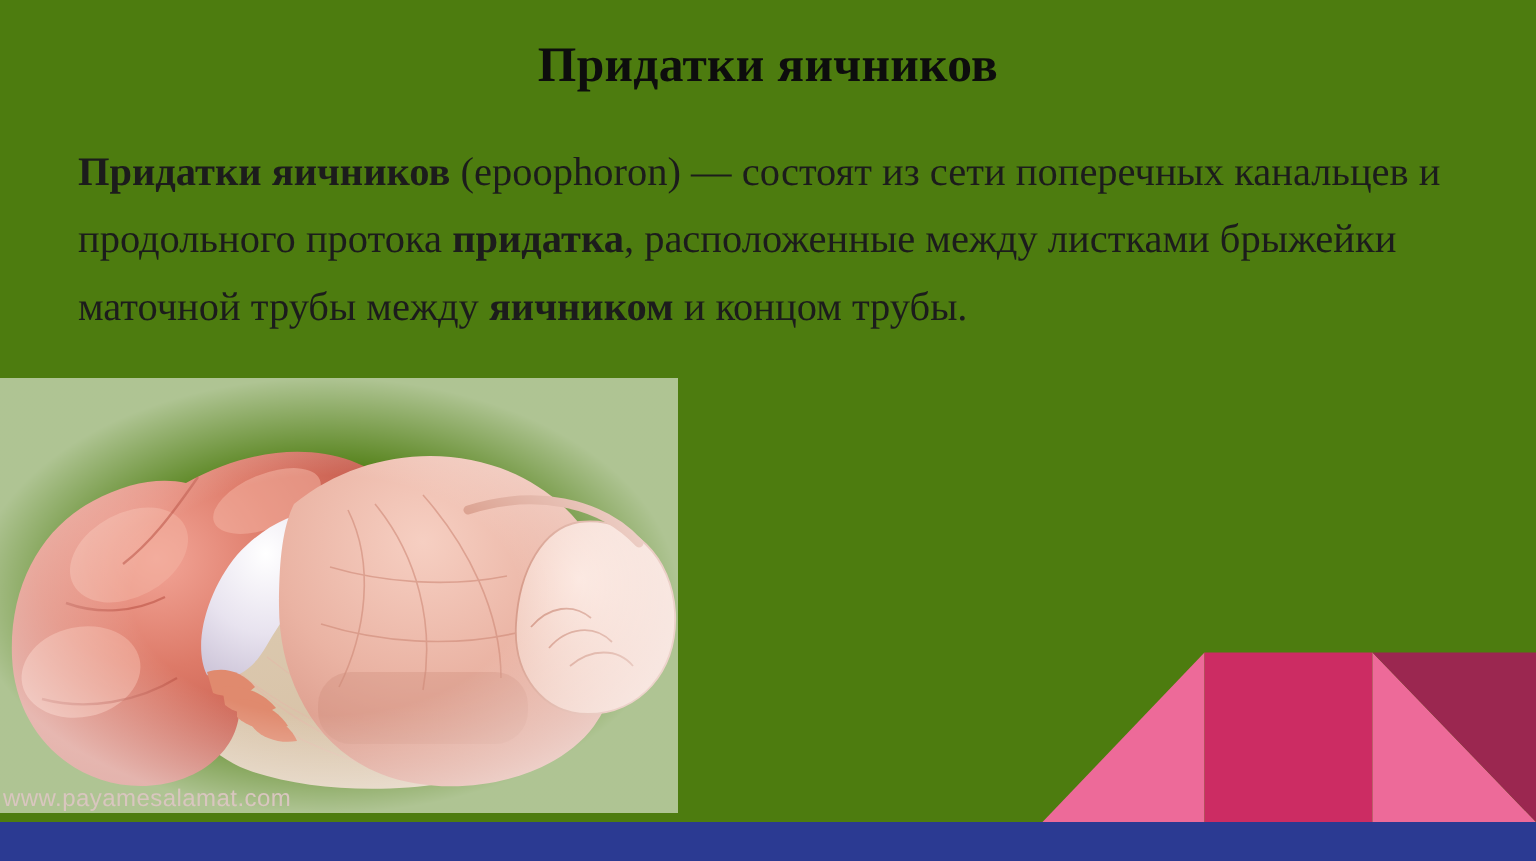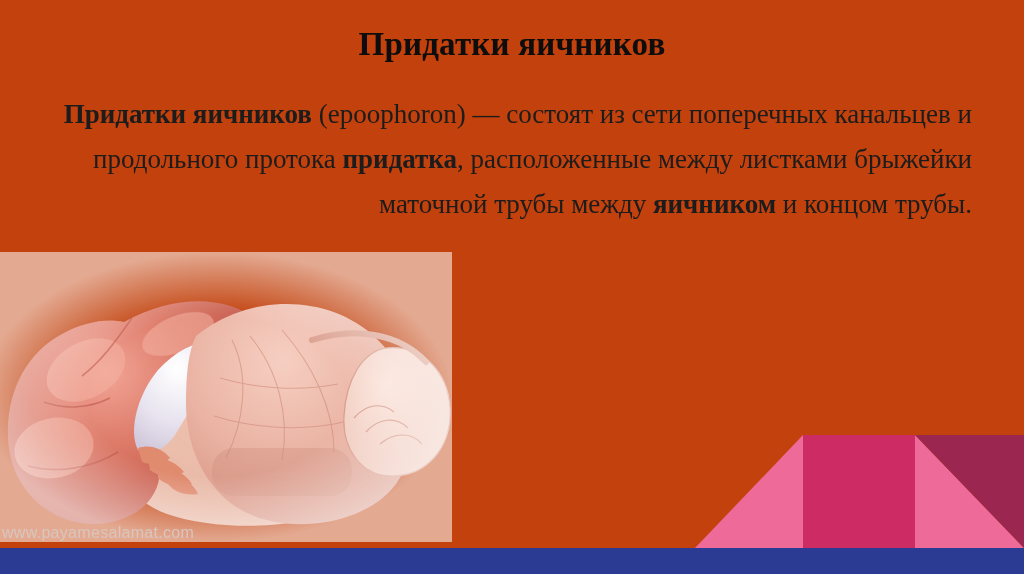--- a/index.html
+++ b/index.html
@@ -33,21 +33,21 @@
     letter-spacing: 0.2px;
     color: #0d0d0d;
   }
 
   
   .body-text {
     position: absolute;
     top: 92px;
     left: 52px;
     width: 920px;
-    text-align: right;
+    text-align: left;
     font-family: "Liberation Serif", "DejaVu Serif", serif;
     font-size: 27px;
     line-height: 45px;
     color: #1c1c1c;
     z-index: 5;
   }
   .body-text b { font-weight: bold; }
 
   
   .illustration {
@@ -89,21 +89,21 @@
     left: 0;
     top: 548px;
     width: 1024px;
     height: 26px;
     z-index: 4;
   }
 </style>
 </head>
 <body>
 
-<div class="slide" style="background: #c2410c; text-decoration: underline;">
+<div class="slide" style="background: #4d7c0f; text-decoration: underline;">
 
   <div class="slide-title" style="color: rgb(13, 13, 13);">Придатки яичников</div>
 
   <div class="body-text" style="color: rgb(28, 28, 28);">
     <b>Придатки яичников</b><span> (epoophoron) — состоят из сети</span>
     <span>поперечных канальцев и продольного протока </span><b>придатка</b><span>,</span>
     <span>расположенные между листками брыжейки маточной трубы</span>
     <span>между </span><b>яичником</b><span> и концом трубы.</span>
   </div>
 

